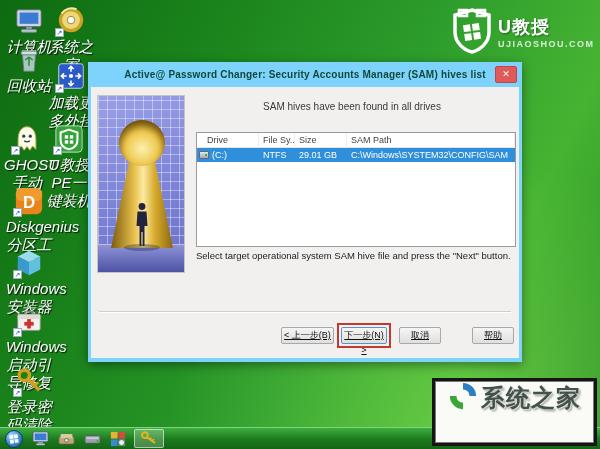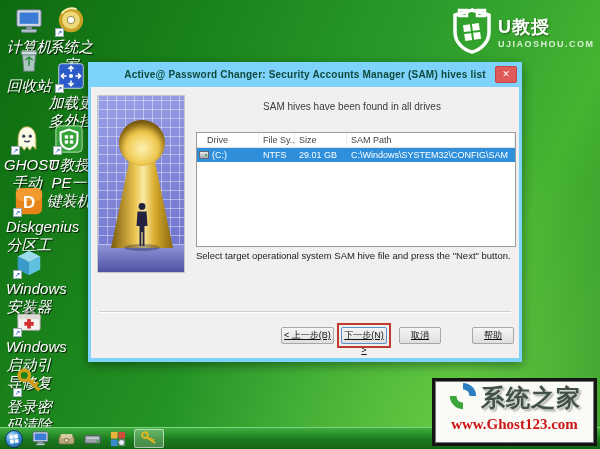--- a/index.html
+++ b/index.html
@@ -331,21 +331,20 @@
   <div class="wm-top">
     <span>
       <svg width="30" height="30" viewBox="0 0 32 32">
           <path d="M16 2 A14 14 0 0 1 30 16 L23 16 A7 7 0 0 0 16 9 Z" fill="#2e7fc2"></path>
           <path d="M16 30 A14 14 0 0 1 2 16 L9 16 A7 7 0 0 0 16 23 Z" fill="#3aa63a"></path>
           <circle cx="16" cy="16" r="5" fill="#fafaf6"></circle>
         </svg>
     </span>
     <span class="wm-title">系统之家</span>
   </div>
-  <div class="wm-url">www.Ghost123.com</div>
 </div>
 
 <div class="taskbar">
   <div class="tb-item">
     <span class="orb">
       <svg width="10" height="10" viewBox="0 0 12 12">
           <g transform="rotate(-8 6 6)">
             <rect x="1" y="1" width="4.4" height="4.4" fill="#fff"></rect>
             <rect x="6.6" y="1" width="4.4" height="4.4" fill="#fff"></rect>
             <rect x="1" y="6.6" width="4.4" height="4.4" fill="#fff"></rect>

